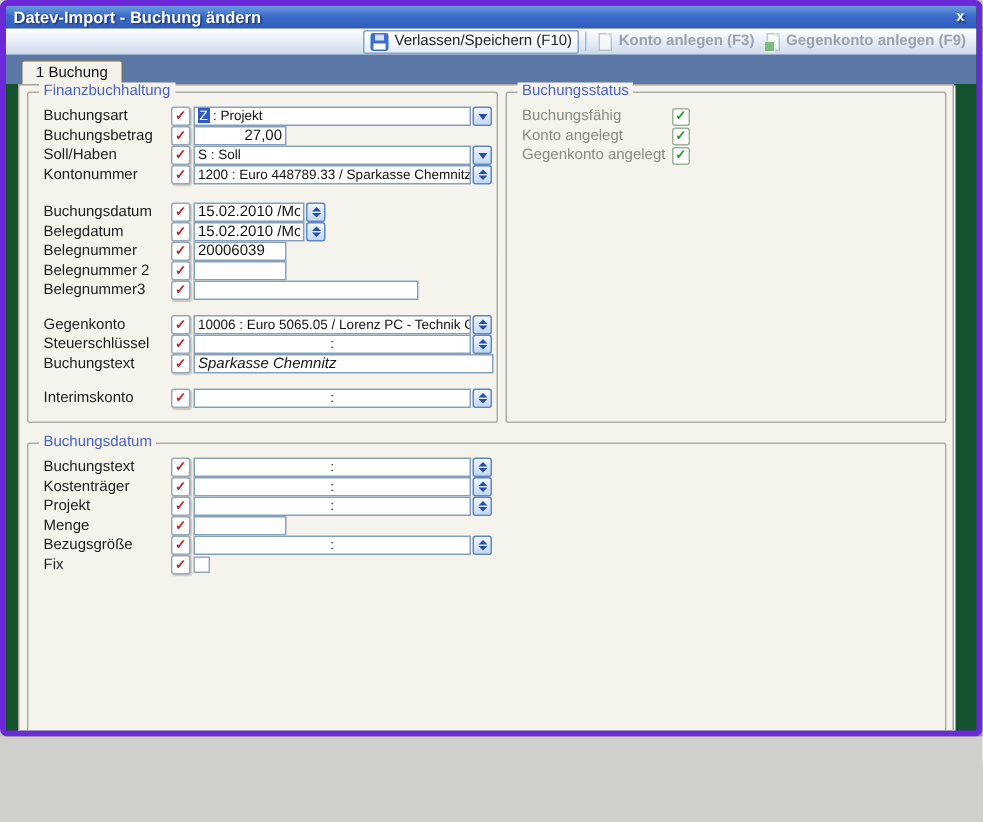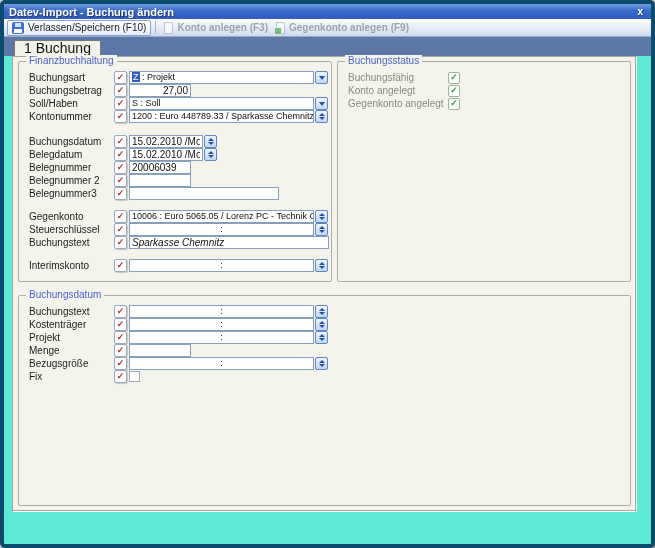--- a/index.html
+++ b/index.html
@@ -1,51 +1,51 @@
 <!DOCTYPE html>
 <html><head>
 <meta charset="utf-8">
 <style>
   * { box-sizing: border-box; }
   html,body { margin:0; padding:0; background:#cfcfcb; font-family:"Liberation Sans", sans-serif; }
   .win {
-    position:relative; width:655px; height:548px;
-    border:4px solid #0c4a6e; border-radius:5px; overflow:hidden;
-    background:#5eead4; box-shadow:2px 2px 4px rgba(0,0,0,.35);
+    position:relative; width:655px; height:491px;
+    border:4px solid #6d28d9; border-radius:5px; overflow:hidden;
+    background:#14532d; box-shadow:2px 2px 4px rgba(0,0,0,.35);
   }
   
   .titlebar {
     height:15px; display:flex; align-items:center; padding:0 5px;
     background:linear-gradient(#6e9ade 0%, #3b6bca 45%, #2f5cbe 100%);
     color:#fff; font-size:11px; font-weight:bold; text-shadow:1px 1px 1px rgba(0,0,0,.45);
   }
   .close { margin-left:auto; font-size:10px; font-weight:bold; padding:0 3px; line-height:12px; cursor:default; }
   
   .toolbar {
     height:18px; border-bottom:1px solid #96aecb;
     background:linear-gradient(#ffffff, #e3eaf5 60%, #ccd8ea 100%);
-    display:flex; align-items:center; padding:0 3px; font-size:10px; color:#222;
+    display:flex; align-items:center; padding:0 3px; font-size:10px; color:#222;justify-content:flex-end;
   }
   .tbtn { display:flex; align-items:center; gap:4px; padding:1px 4px; height:16px; border-radius:2px; white-space:nowrap; }
   .tbtn.active { border:1px solid #89a4c6; background:linear-gradient(#ffffff,#e6eefb); }
   .tbtn.disabled { color:#9aa2ad;font-weight:bold; }
   .tsep { width:1px; height:13px; background:#a9b9cd; margin:0 4px; }
   .save-icon { position:relative; width:12px; height:12px; background:#3f6fce; border-radius:2px; flex:none; }
   .save-icon::before { content:''; position:absolute; top:1px; left:3px; width:6px; height:4px; background:#d7e2f2; }
   .save-icon::after  { content:''; position:absolute; bottom:1px; left:2px; width:8px; height:4px; background:#ffffff; }
   .page-icon { position:relative; width:9px; height:12px; background:#fdfdfa; border:1px solid #a9b2bc; flex:none; }
   .page-icon::before { content:''; position:absolute; top:-1px; right:-1px; border-left:4px solid transparent; border-top:4px solid #ccd4dc; }
   .page-icon.add::after { content:''; position:absolute; left:-3px; bottom:-2px; width:6px; height:6px; background:#52a852; border:1px solid #e8f0e8; border-radius:1px; }
   .dim { opacity:.7; }
   
   .band { position:relative; height:19px; background:#5b78a6; }
   .tab {
     position:absolute; left:10px; bottom:0; height:16px; line-height:15px;
     background:#f2f1ea; border:1px solid #77776f; border-bottom:none;
-    border-radius:2px 2px 0 0; padding:0 9px; font-size:14px; color:#111;
+    border-radius:2px 2px 0 0; padding:0 9px; font-size:10px; color:#111;
   }
   
   .content { position:relative; height:488px; }
   .page {
     position:absolute; left:8px; top:0; width:624px; height:455px;
     background:#f4f3ec; border:1px solid #a6a69e; box-shadow:1px 1px 0 #ffffff;
   }
   .group { position:absolute; border:1px solid #aeaea4; border-radius:2px; }
   .gtitle {
     position:absolute; top:-7px; left:7px; padding:0 3px; background:#f4f3ec;

